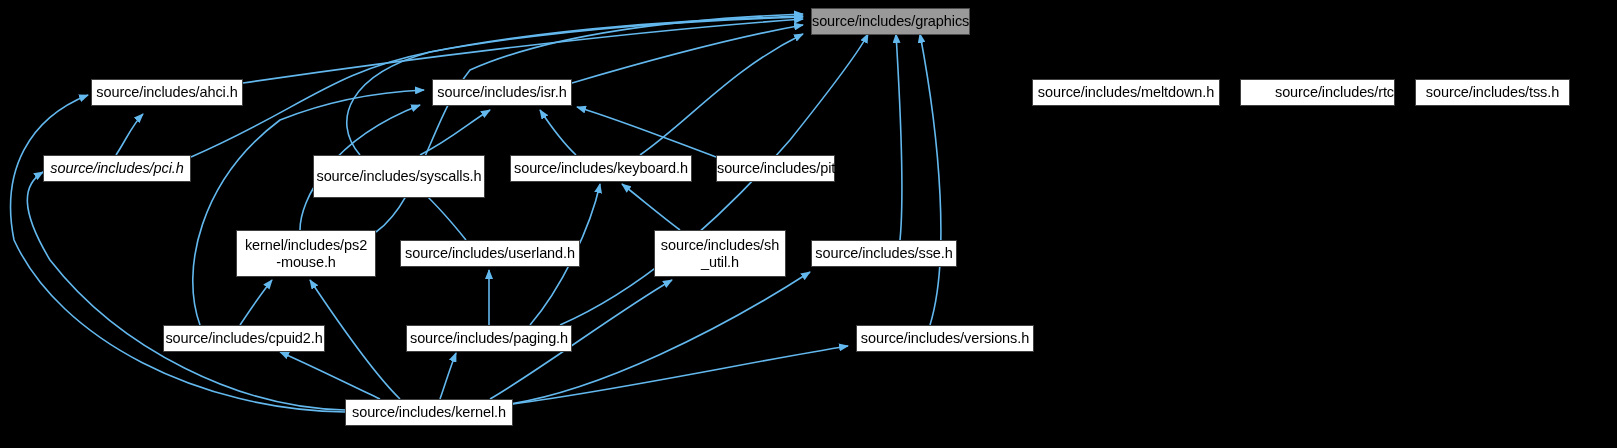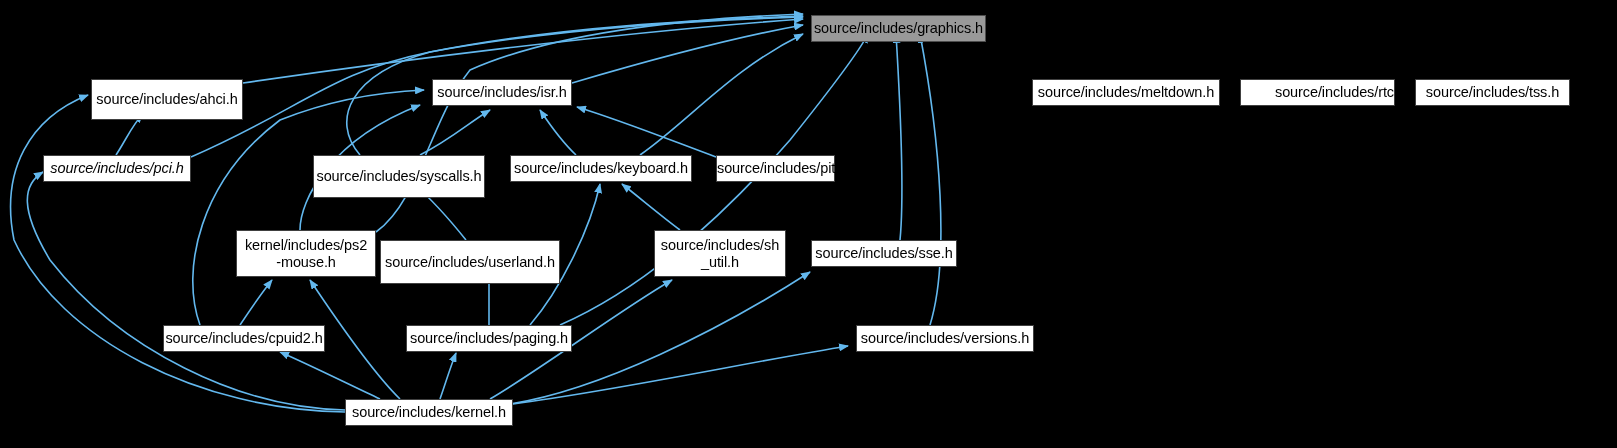--- a/index.html
+++ b/index.html
@@ -86,33 +86,33 @@
         <path d="M 400,399 C 370,370 330,310 310,280" fill="none" stroke="#63b8ee" stroke-width="1.6" marker-end="url(#arrowhead)"></path>
         <path d="M 490,399 C 540,370 620,310 672,280" fill="none" stroke="#63b8ee" stroke-width="1.6" marker-end="url(#arrowhead)"></path>
         <path d="M 510,404 C 600,390 720,330 810,272" fill="none" stroke="#63b8ee" stroke-width="1.6" marker-end="url(#arrowhead)"></path>
         <path d="M 513,404 C 620,390 760,360 848,346" fill="none" stroke="#63b8ee" stroke-width="1.6" marker-end="url(#arrowhead)"></path>
         <path d="M 345,410 C 240,408 120,350 50,260 C 20,210 22,185 43,172" fill="none" stroke="#63b8ee" stroke-width="1.6" marker-end="url(#arrowhead)"></path>
         <path d="M 345,412 C 200,410 60,340 14,240 C 0,170 30,118 88,95" fill="none" stroke="#63b8ee" stroke-width="1.6" marker-end="url(#arrowhead)"></path>
       </g>
   </svg>
 
   <div id="node-layer">
-      <div class="node-box root-node" style="left: 811px; top: 15px; width: 175px; height: 27px;"><span class="node-label">source/includes/graphics.h</span></div>
-      <div class="node-box" style="left: 91px; top: 79px; width: 152px; height: 41px;"><span class="node-label">source/includes/ahci.h</span></div>
+      <div class="node-box root-node" style="left: 811px; top: 8px; width: 159px; height: 27px;"><span class="node-label">source/includes/graphics.h</span></div>
+      <div class="node-box" style="left: 91px; top: 79px; width: 152px; height: 27px;"><span class="node-label">source/includes/ahci.h</span></div>
       <div class="node-box" style="left: 432px; top: 79px; width: 140px; height: 27px;"><span class="node-label">source/includes/isr.h</span></div>
       <div class="node-box" style="left: 1032px; top: 79px; width: 188px; height: 27px;"><span class="node-label">source/includes/meltdown.h</span></div>
       <div class="node-box" style="left: 1240px; top: 79px; width: 155px; height: 27px; padding-left: 34px;"><span class="node-label">source/includes/rtc.h</span></div>
       <div class="node-box" style="left: 1415px; top: 79px; width: 155px; height: 27px;"><span class="node-label">source/includes/tss.h</span></div>
       <div class="node-box" style="left: 43px; top: 155px; width: 148px; height: 27px; font-style: italic;"><span class="node-label">source/includes/pci.h</span></div>
       <div class="node-box" style="left: 313px; top: 155px; width: 172px; height: 43px;"><span class="node-label">source/includes/syscalls.h</span></div>
       <div class="node-box" style="left: 510px; top: 155px; width: 182px; height: 27px;"><span class="node-label">source/includes/keyboard.h</span></div>
       <div class="node-box" style="left: 716px; top: 155px; width: 119px; height: 27px;"><span class="node-label">source/includes/pit.h</span></div>
       <div class="node-box" style="left: 236px; top: 230px; width: 140px; height: 47px;"><span class="node-label">kernel/includes/ps2
 -mouse.h</span></div>
-      <div class="node-box" style="left: 380px; top: 240px; width: 180px; height: 44px;"><span class="node-label">source/includes/userland.h</span></div>
+      <div class="node-box" style="left: 400px; top: 240px; width: 180px; height: 27px;"><span class="node-label">source/includes/userland.h</span></div>
       <div class="node-box" style="left: 654px; top: 230px; width: 132px; height: 47px;"><span class="node-label">source/includes/sh
 _util.h</span></div>
       <div class="node-box" style="left: 811px; top: 240px; width: 146px; height: 27px;"><span class="node-label">source/includes/sse.h</span></div>
       <div class="node-box" style="left: 163px; top: 325px; width: 162px; height: 27px;"><span class="node-label">source/includes/cpuid2.h</span></div>
       <div class="node-box" style="left: 406px; top: 325px; width: 166px; height: 27px;"><span class="node-label">source/includes/paging.h</span></div>
       <div class="node-box" style="left: 856px; top: 325px; width: 178px; height: 27px;"><span class="node-label">source/includes/versions.h</span></div>
       <div class="node-box" style="left: 345px; top: 399px; width: 168px; height: 27px;"><span class="node-label">source/includes/kernel.h</span></div>
     </div>
 
 </div>

